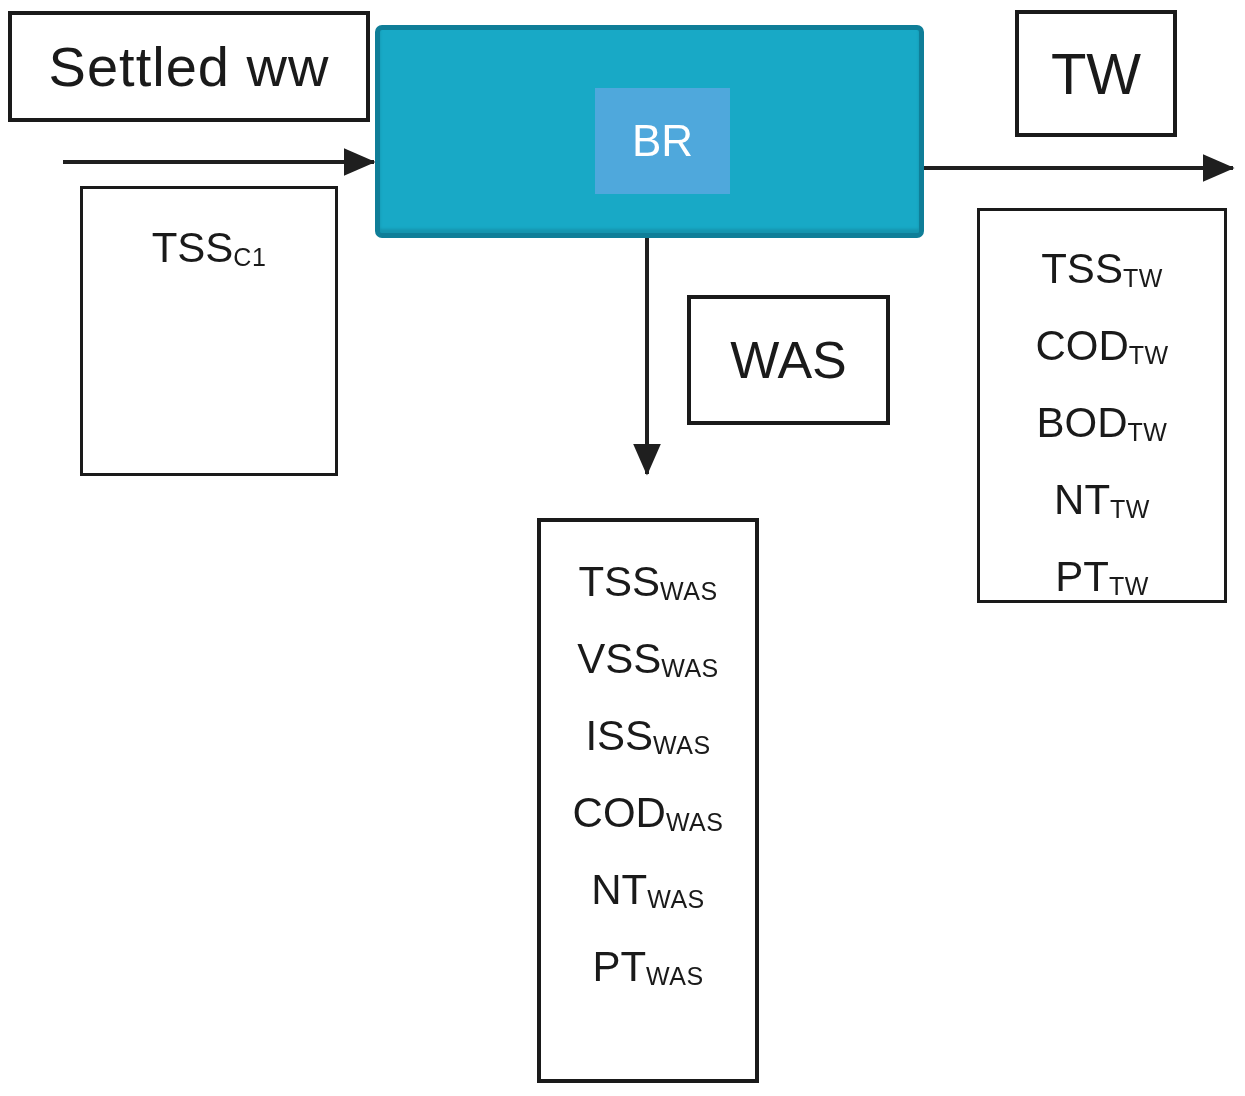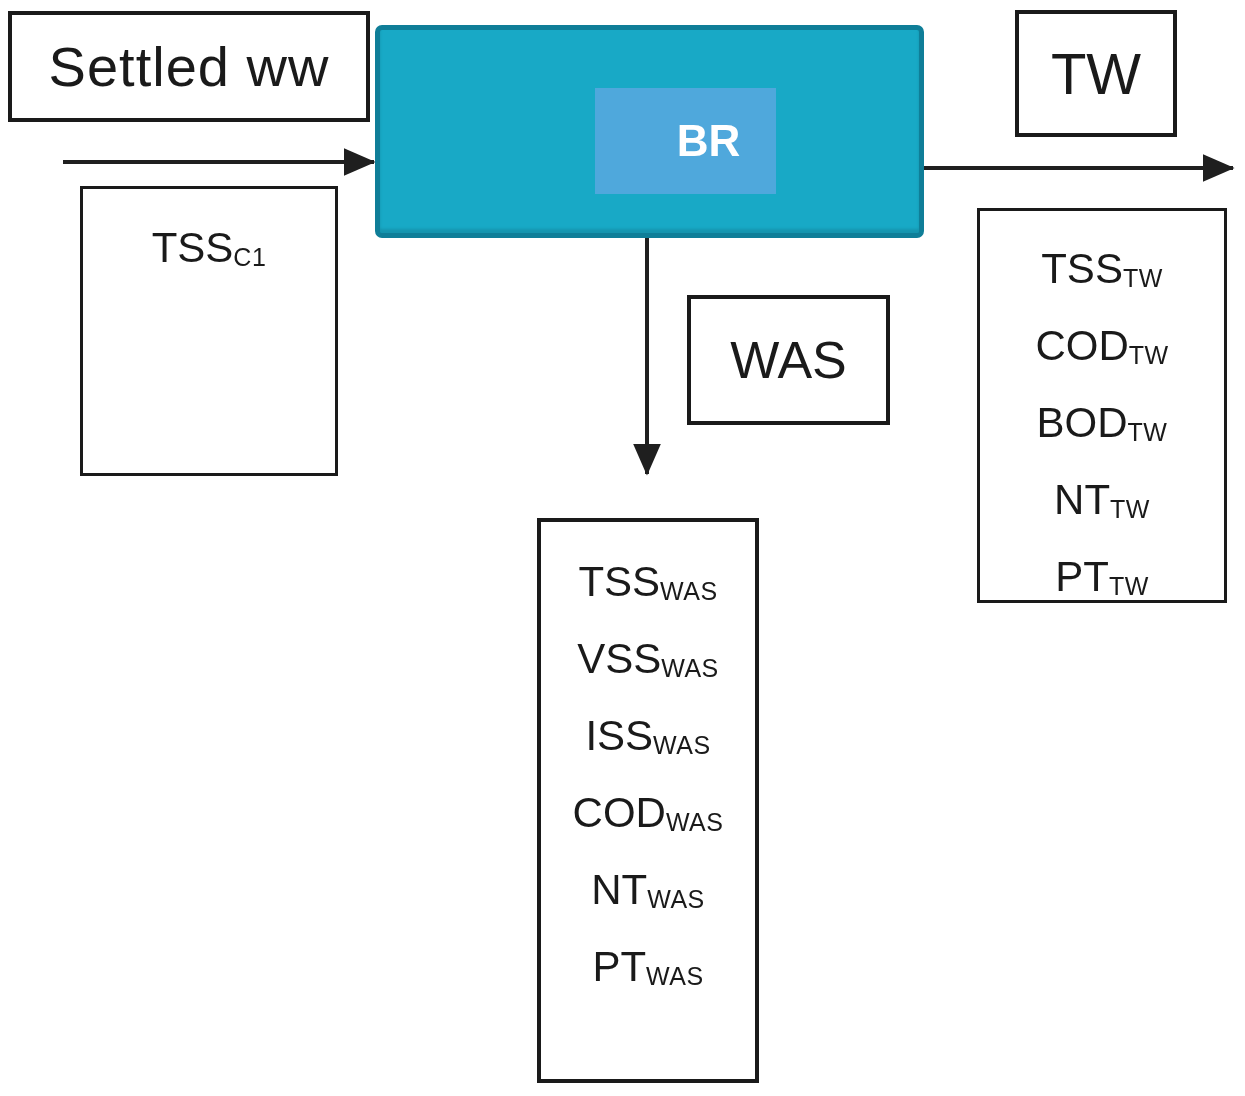--- a/index.html
+++ b/index.html
@@ -68,25 +68,24 @@
     border-radius: 7px;
     box-shadow: inset 0 -4px 3px rgba(0,0,0,0.12);
   }
   .reactor-label {
     position: absolute;
     left: 215px; top: 58px;
     width: 135px; height: 106px;
     background: var(--reactor-label-fill);
     color: var(--reactor-label-text);
     font-size: 44px;
-    font-weight: bold;
+    font-weight: normal;
     display: flex;
     align-items: center;
     justify-content: center;
-    padding-left: 46px;
   }
   .params {
     border-width: 3px;
     text-align: center;
     font-size: 42px;
   }
   .params .param {
     line-height: 72px;
     white-space: nowrap;
   }

